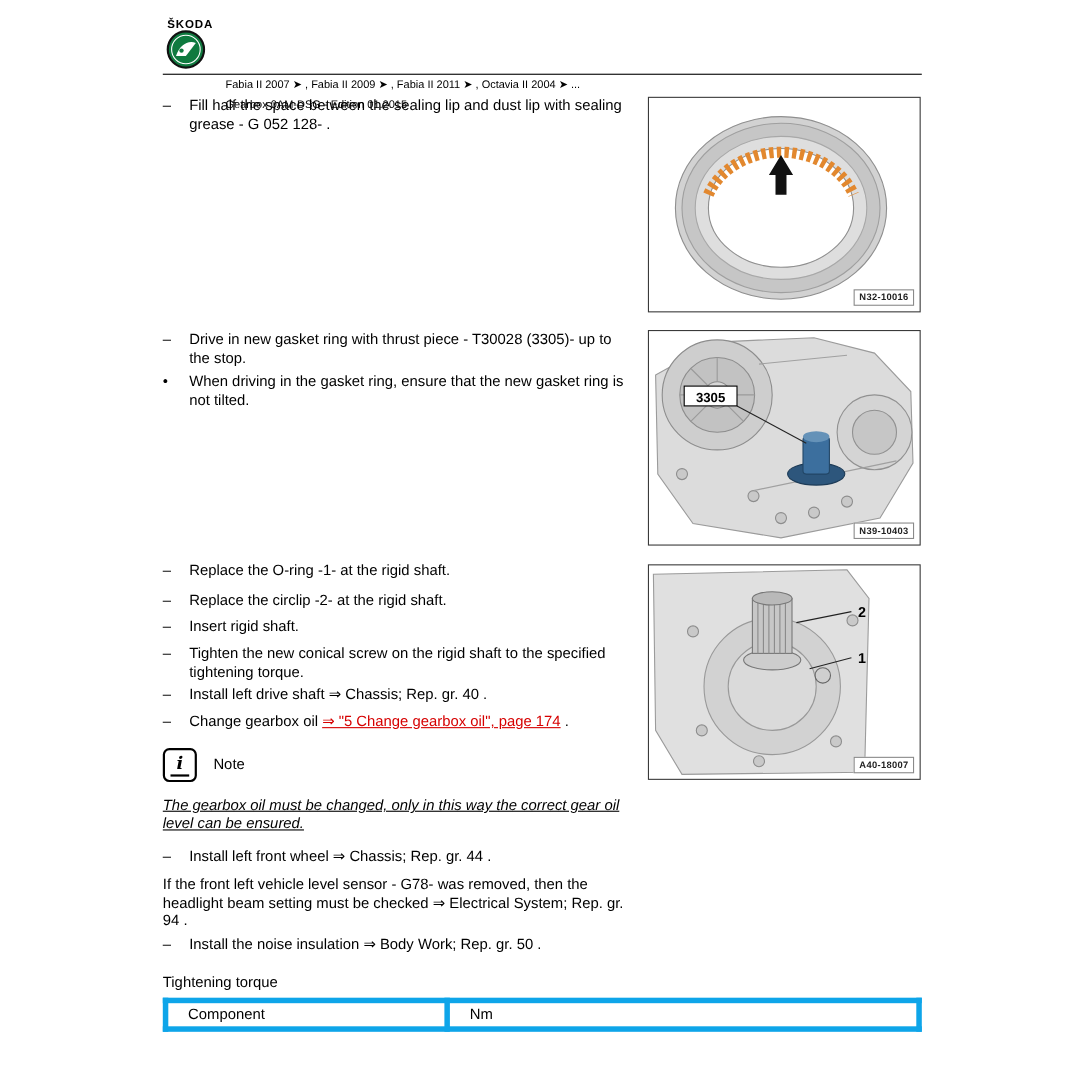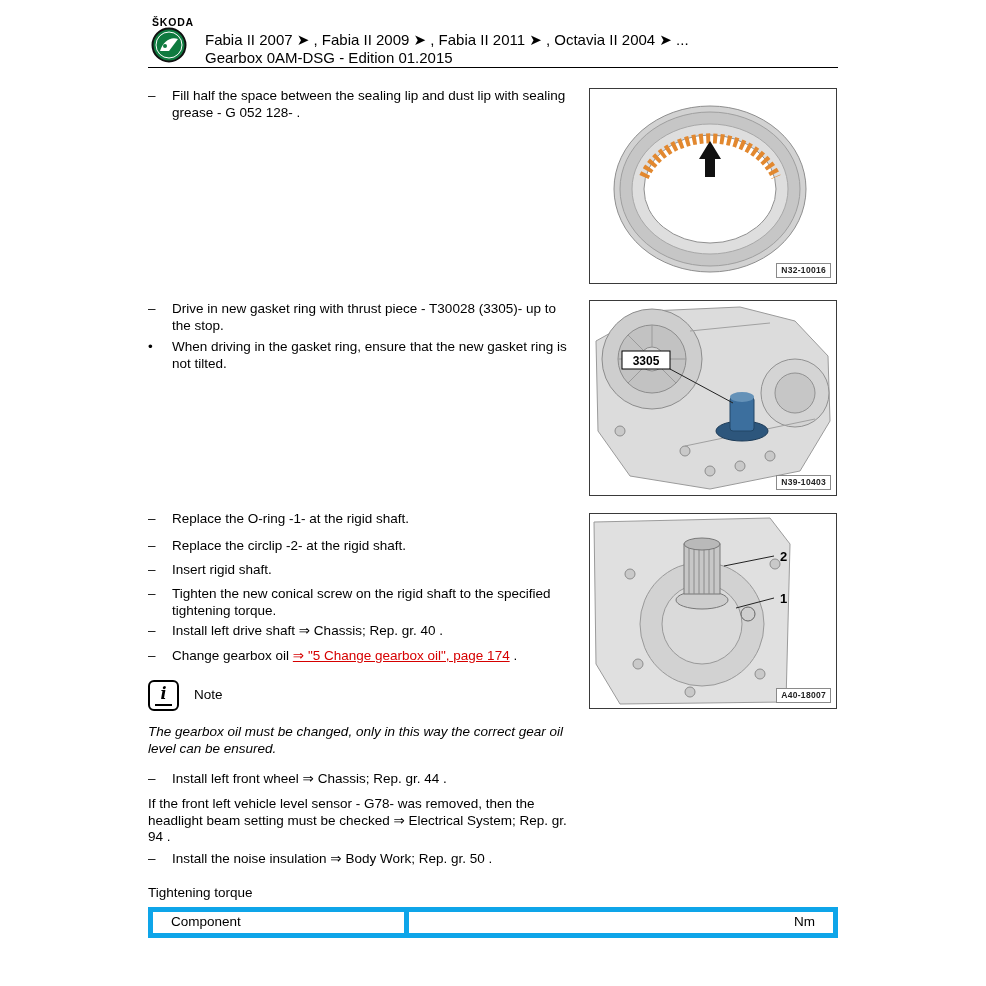--- a/index.html
+++ b/index.html
@@ -2,21 +2,21 @@
 <html><head>
 <meta charset="utf-8">
 <style>
   html,body{margin:0;padding:0;}
   body{width:986px;height:986px;background:#ffffff;font-family:"Liberation Sans",sans-serif;color:#000;}
   .page{position:relative;width:986px;height:986px;overflow:hidden;font-size:13.5px;line-height:1.24;}
   .abs{position:absolute;}
 
   
   .brand{font-size:10.5px;font-weight:bold;letter-spacing:0.8px;}
-  .hline{font-size:15px;}
+  .hline{font-size:10px;margin-top:41px;}
   .rule{height:1px;background:#000;}
 
   
   .step{left:148px;width:424px;display:flex;}
   .marker{flex:0 0 24px;}
   .stext{flex:1;}
   a.link{color:#d60000;text-decoration:underline;cursor:pointer;}
 
   
   .note-row{left:148px;display:flex;align-items:center;gap:15px;}
@@ -24,21 +24,21 @@
   .note-icon .ni{font-family:"DejaVu Serif",serif;font-weight:bold;font-style:italic;font-size:16px;line-height:1;margin-top:-4px;}
   .note-icon .bar{position:absolute;bottom:3px;left:5px;right:5px;height:2px;background:#000;}
   .note-text{left:148px;width:430px;font-style:italic;}
 
   .heading{left:148px;}
 
   
   .tq-table{left:148px;width:690px;}
   table{border-collapse:collapse;width:690px;font-size:13.5px;table-layout:fixed;}
   th,td{border:5px solid #0ea5e9;padding:2px 18px;vertical-align:top;font-weight:normal;text-align:left;}
-  th.nm, td.nm{text-align:right;}
+  th.nm, td.nm{text-align:left;}
   col.c1{width:256px;}
 
   
   .figure{left:589px;width:248px;height:196px;border:1px solid #3a3a3a;background:#fff;box-sizing:border-box;}
   .figure svg{display:block;}
   .fig-label{position:absolute;right:5px;bottom:5px;border:1px solid #8a8a8a;background:#fff;font-size:8.5px;padding:1px 4px;color:#222;letter-spacing:0.3px;font-weight:bold;}
 </style>
 </head>
 <body>
 
@@ -103,21 +103,21 @@
   </div>
 
   <div class="abs note-row" style="top:680px;">
     <div class="note-icon">
       <span class="ni">i</span>
       <span class="bar"></span>
     </div>
     <span class="note-label">Note</span>
   </div>
 
-  <div class="abs note-text" style="top:724px;">The gearbox oil must be changed, only in this way the correct gear oil level can be ensured.</div>
+  <div class="abs note-text" style="top:724px;text-decoration:underline;">The gearbox oil must be changed, only in this way the correct gear oil level can be ensured.</div>
 
   <div class="abs step" style="top:771px;">
     <span class="marker">–</span>
     <span class="stext">Install left front wheel ⇒  Chassis; Rep. gr.  44 .</span>
   </div>
 
   <div class="abs" style="top:796px;left:148px;width:424px;">If the front left vehicle level sensor - G78- was removed, then the headlight beam setting must be checked ⇒  Electrical System; Rep. gr.  94 .</div>
 
   <div class="abs step" style="top:851px;">
     <span class="marker">–</span>

